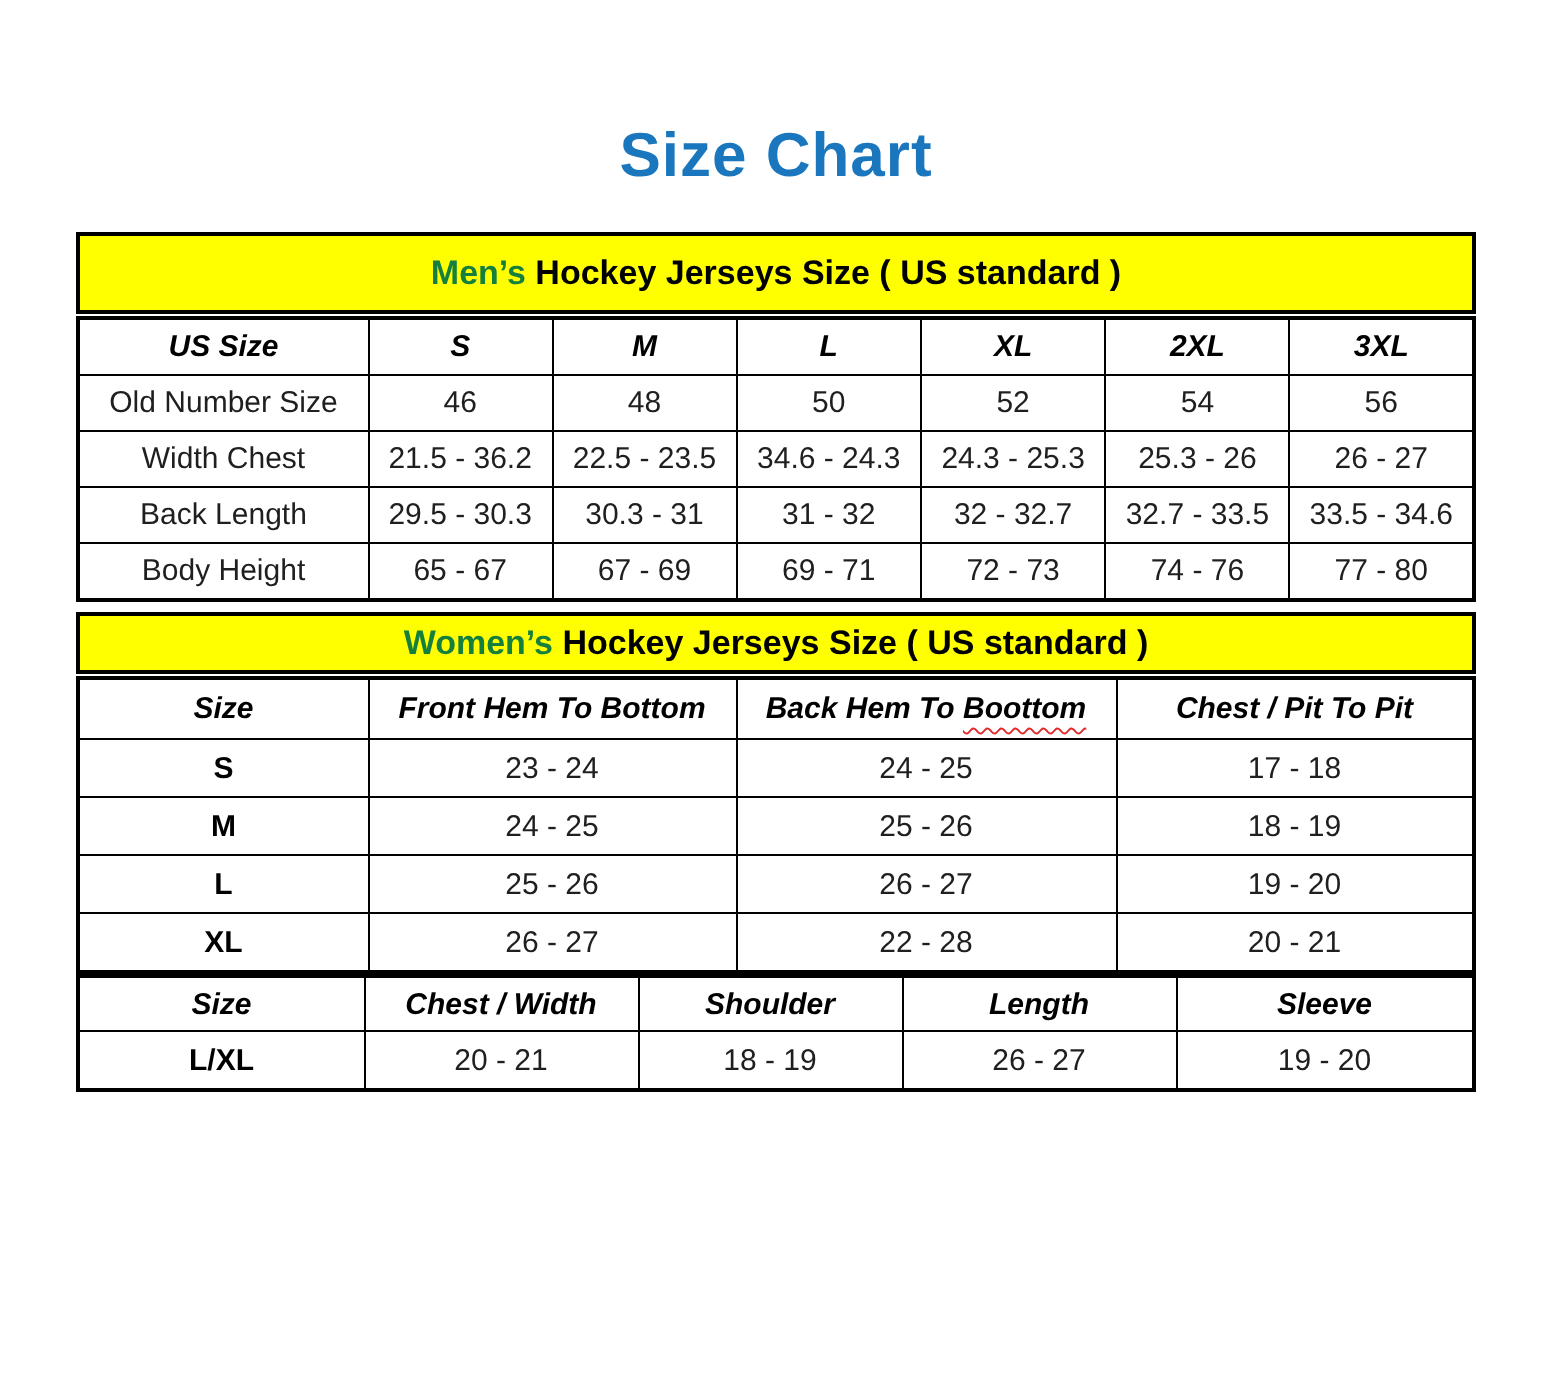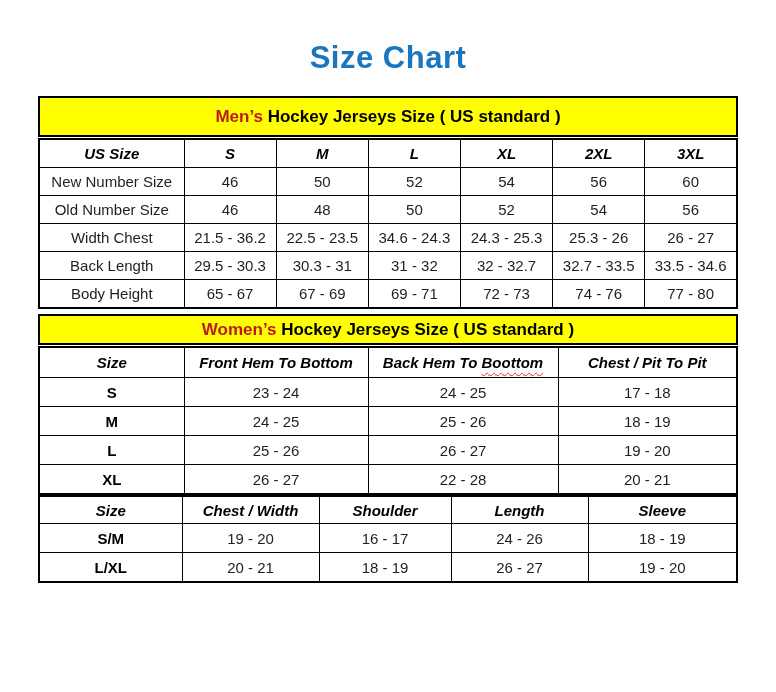--- a/index.html
+++ b/index.html
@@ -1,37 +1,37 @@
 <!DOCTYPE html>
 <html><head>
 <meta charset="utf-8">
 <style>
   html,body{margin:0;padding:0;}
   body{
     width:776px;height:692px;background:#ffffff;
     font-family:"Liberation Sans",sans-serif;color:#000;
     overflow:hidden;
   }
-  .page{width:776px;height:508px;box-sizing:border-box;padding-top:40px;}
+  .page{width:776px;height:508px;box-sizing:border-box;padding-top:60px;}
   .title{
     margin:0 0 20px 0;text-align:center;
     font-size:31px;font-weight:bold;color:#1a76bd;line-height:36px;
     letter-spacing:0.5px;
   }
   .chart-wrap{width:700px;margin-left:38px;}
   .banner{
     box-sizing:border-box;width:700px;background:#ffff00;
     border:2px solid #000;text-align:center;font-weight:bold;
     font-size:17px;margin-bottom:1px;
   }
   .banner-tall{height:41px;line-height:37px;}
   .banner-short{height:31px;line-height:27px;text-align:center;}
   .banner-gap-lg{margin-top:5px;}
   .banner-gap-sm{margin-top:3px;}
-  .accent{color:#b91c1c;margin-top:36px;}
+  .accent{color:#15803d;margin-top:36px;}
   table{
     width:700px;border-collapse:collapse;table-layout:fixed;
     border:2px solid #000;
   }
   th,td{
     border:1px solid #000;text-align:center;padding:0;
     font-size:15px;white-space:nowrap;overflow:hidden;
   }
   th{font-weight:bold;color:#000;font-style:italic;}
   td{font-weight:normal;color:#1f1f1f;}
@@ -72,29 +72,20 @@
       </colgroup>
       <tbody>
           <tr>
         <th>US Size</th>
         <th>S</th>
         <th>M</th>
         <th>L</th>
         <th>XL</th>
         <th>2XL</th>
         <th>3XL</th>
-      </tr>
-      <tr>
-        <td>New Number Size</td>
-        <td>46</td>
-        <td>50</td>
-        <td>52</td>
-        <td>54</td>
-        <td>56</td>
-        <td>60</td>
       </tr>
       <tr>
         <td>Old Number Size</td>
         <td>46</td>
         <td>48</td>
         <td>50</td>
         <td>52</td>
         <td>54</td>
         <td>56</td>
       </tr>
@@ -182,27 +173,20 @@
       </colgroup>
       <tbody>
           <tr>
         <th>Size</th>
         <th>Chest / Width</th>
         <th>Shoulder</th>
         <th>Length</th>
         <th>Sleeve</th>
       </tr>
       <tr>
-        <td class="bold-label">S/M</td>
-        <td>19 - 20</td>
-        <td>16 - 17</td>
-        <td>24 - 26</td>
-        <td>18 - 19</td>
-      </tr>
-      <tr>
         <td class="bold-label">L/XL</td>
         <td>20 - 21</td>
         <td>18 - 19</td>
         <td>26 - 27</td>
         <td>19 - 20</td>
       </tr>
     </tbody>
       </table>
 
   </div>

